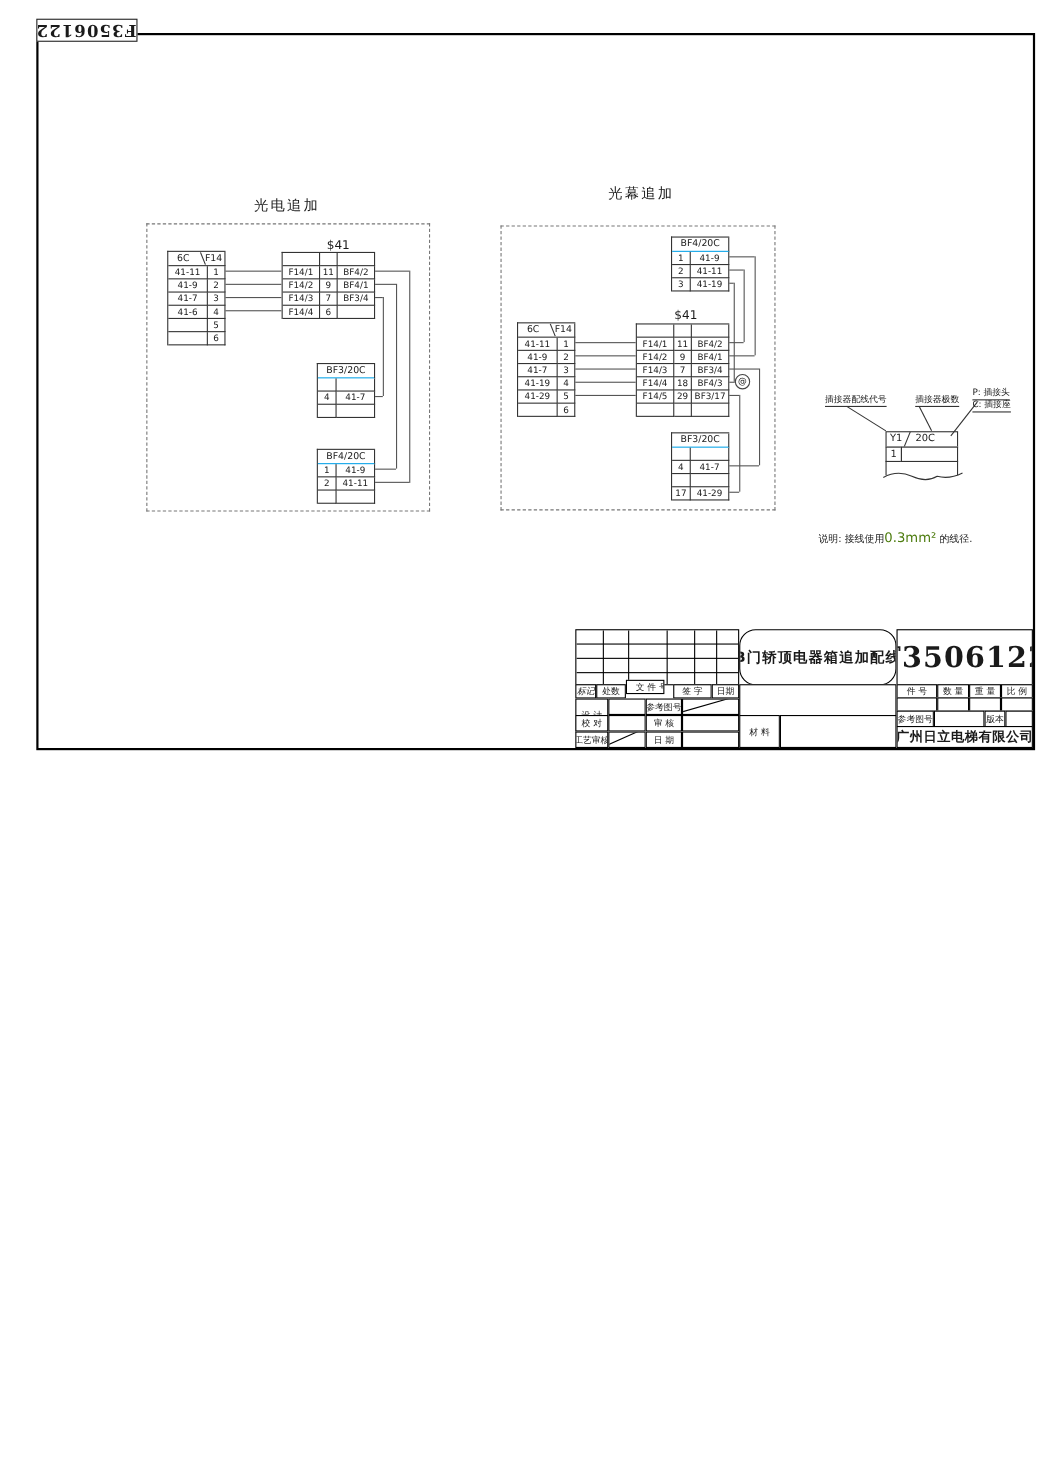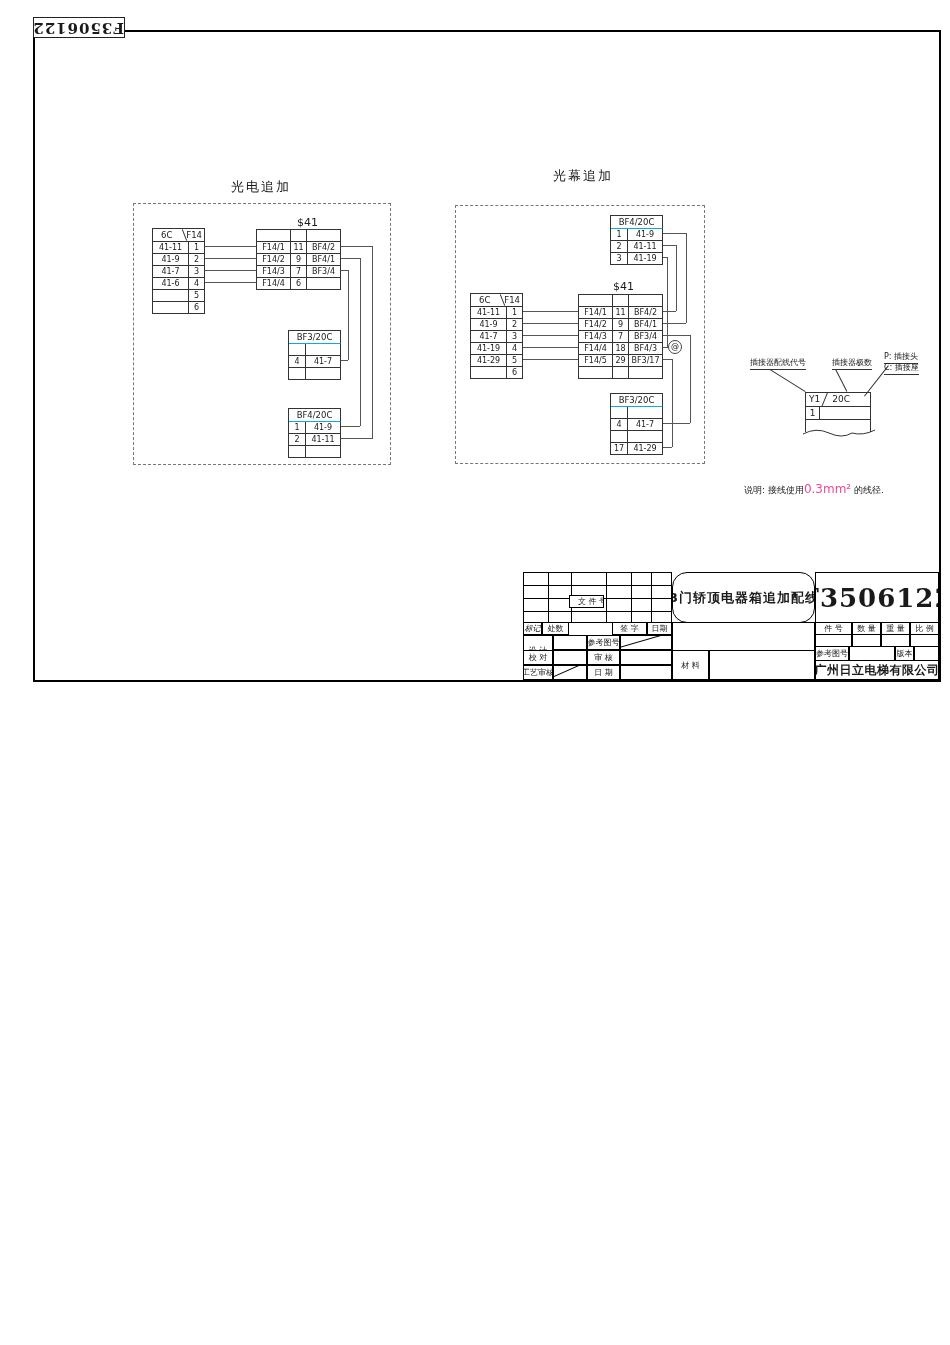--- a/index.html
+++ b/index.html
@@ -56,21 +56,21 @@
   .sample-header .hl{margin-left:3px;}
   .sample-header .hr{margin-left:12px;}
   .sample-pin{position:absolute;left:805px;top:406px;width:15px;height:14px;border:1px solid #333;
               box-sizing:border-box;font-size:9px;line-height:12px;text-align:center;background:#fff;}
   .sample-val{position:absolute;left:819px;top:406px;width:52px;height:14px;border:1px solid #333;
               box-sizing:border-box;background:#fff;}
   .sample-torn{position:absolute;left:805px;top:419px;width:66px;height:13px;
                border-left:1px solid #333;border-right:1px solid #333;box-sizing:border-box;}
   
   .note{position:absolute;left:744px;top:482px;font-size:9px;white-space:nowrap;}
-  .note .size{font-size:12px;color:#ec4899;}
+  .note .size{font-size:12px;color:#4d7c0f;}
   
   .tb{position:absolute;border:1px solid #000;box-sizing:border-box;background:#fff;
       font-size:8px;display:flex;align-items:center;justify-content:center;
       overflow:hidden;white-space:nowrap;}
   .diagline{position:absolute;left:-2px;bottom:1px;width:130%;height:1px;background:#000;
             transform-origin:left bottom;}
   .gridline{position:absolute;background:#000;}
   .tb-title{font-size:13px;font-weight:600;letter-spacing:1px;border-radius:15px;}
   .tb-fno{font-family:"DejaVu Serif",serif;font-size:26px;font-weight:600;letter-spacing:1px;}
   .tb-company{font-size:12px;font-weight:bold;letter-spacing:0.5px;}
@@ -382,21 +382,21 @@
     <div class="gridline" style="left:82px;top:0;width:1px;height:100%;"></div>
     <div class="gridline" style="left:107px;top:0;width:1px;height:100%;"></div>
     <div class="gridline" style="left:127px;top:0;width:1px;height:100%;"></div>
     <div class="gridline" style="left:0;top:12px;width:100%;height:1px;"></div>
     <div class="gridline" style="left:0;top:25px;width:100%;height:1px;"></div>
     <div class="gridline" style="left:0;top:38px;width:100%;height:1px;"></div>
   </div>
 
   <div class="tb" style="left:523px;top:622px;width:19px;height:13px;font-style:italic;">标记</div>
   <div class="tb" style="left:542px;top:622px;width:27px;height:13px;">处数</div>
-  <div class="tb" style="left:569px;top:595px;width:35px;height:13px;padding-left:12px;">文 件 号</div>
+  <div class="tb" style="left:569px;top:618px;width:35px;height:13px;padding-left:12px;">文 件 号</div>
   <div class="tb" style="left:612px;top:622px;width:35px;height:13px;">签  字</div>
   <div class="tb" style="left:647px;top:622px;width:25px;height:13px;">日期</div>
 
   <div class="tb" style="left:523px;top:635px;width:30px;height:31px;">设 计</div>
   <div class="tb" style="left:553px;top:635px;width:34px;height:15px;"></div>
   <div class="tb" style="left:587px;top:635px;width:33px;height:15px;">参考图号</div>
   <div class="tb" style="left:620px;top:635px;width:52px;height:15px;">
     <div class="diagline" style="transform:rotate(-16deg);"></div>
   </div>
 

